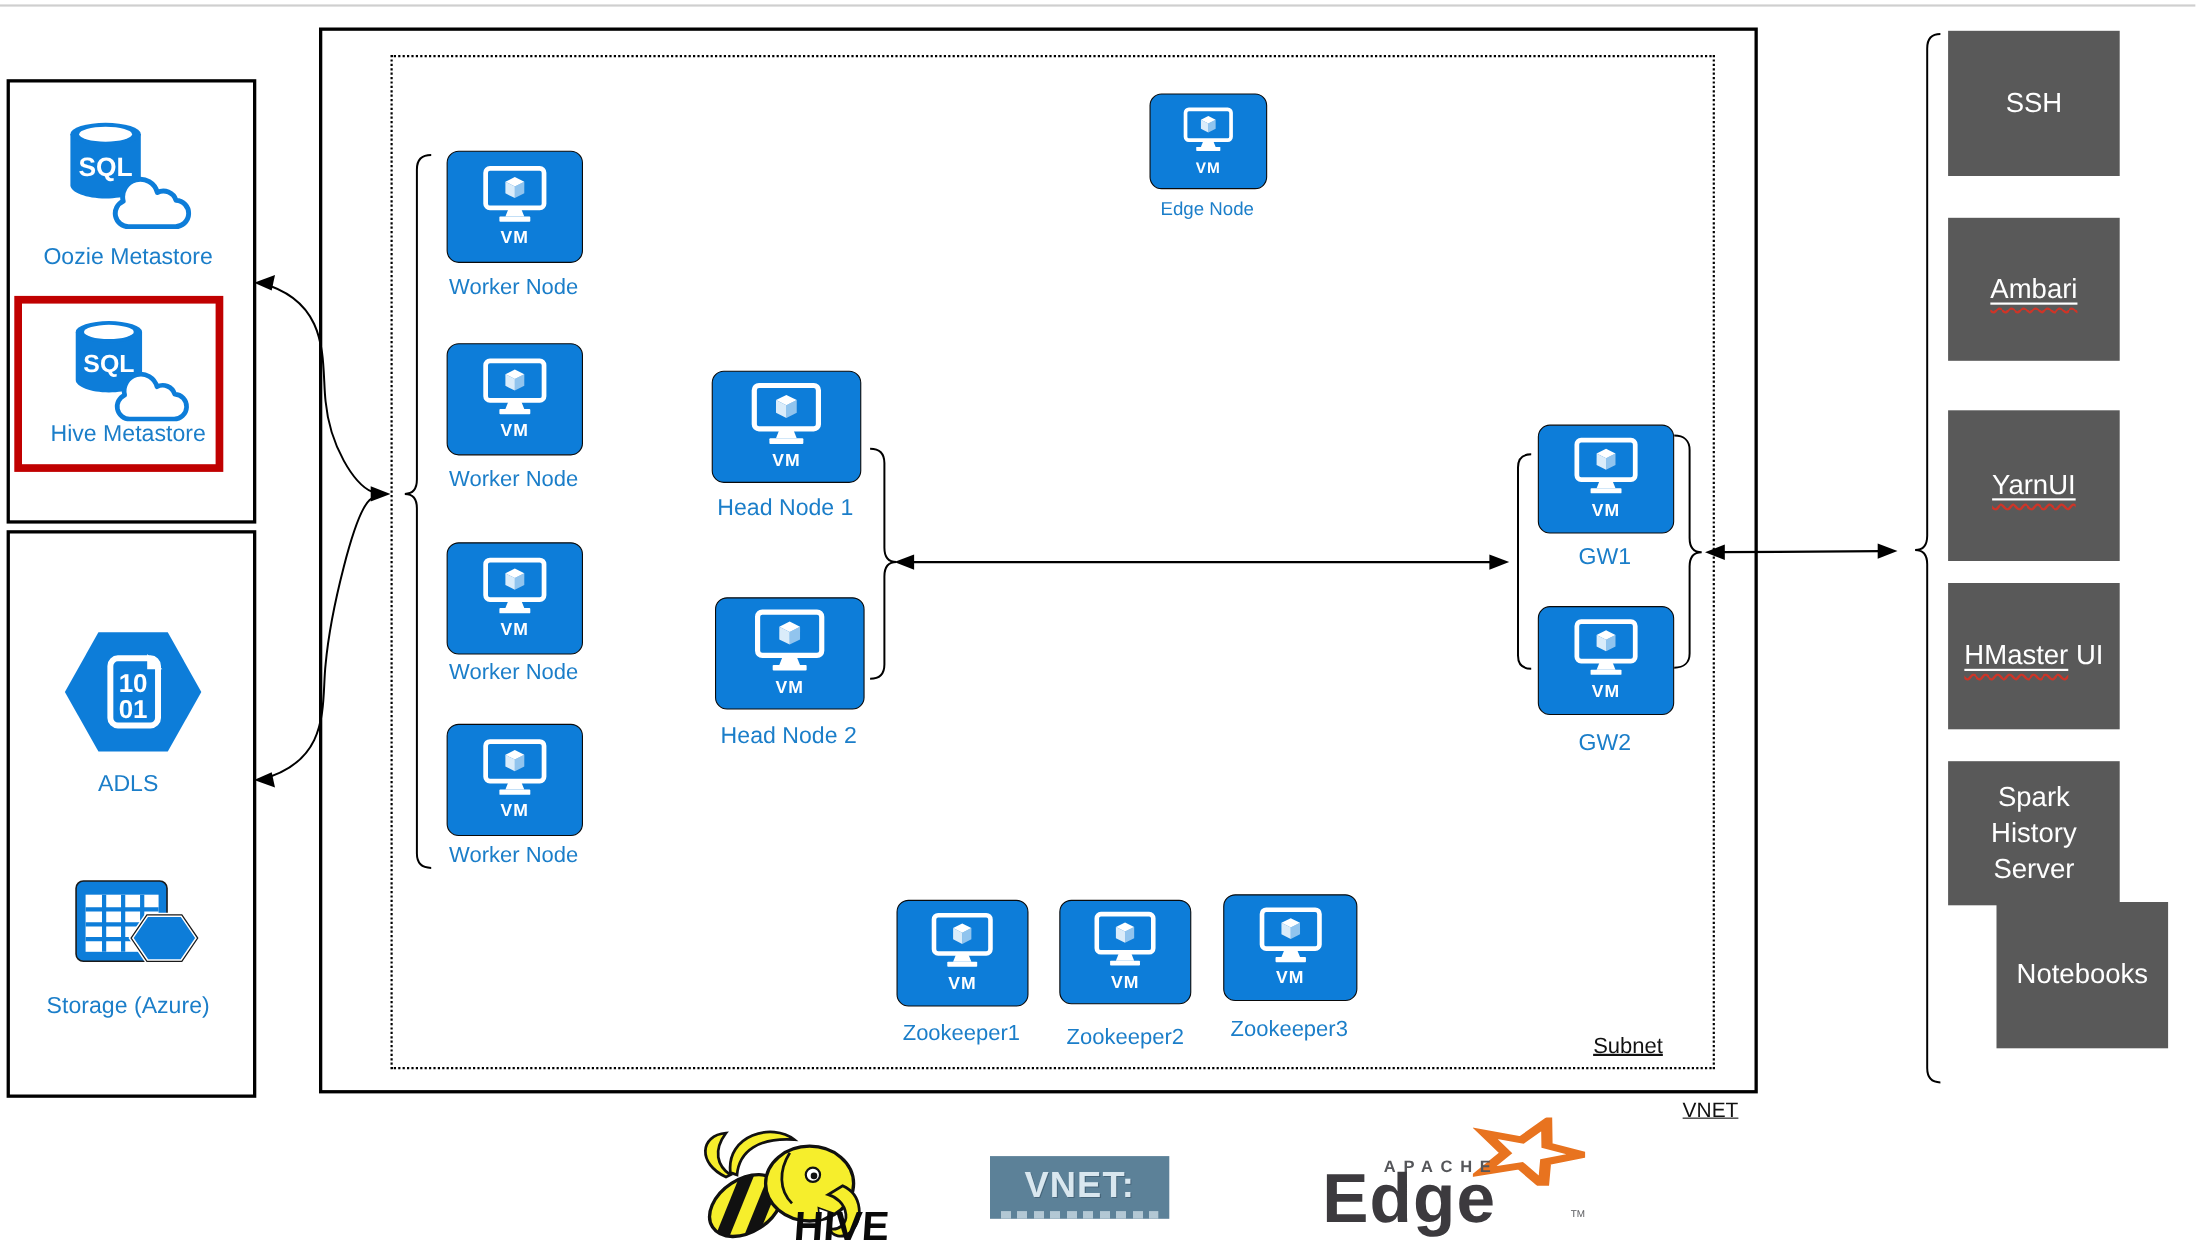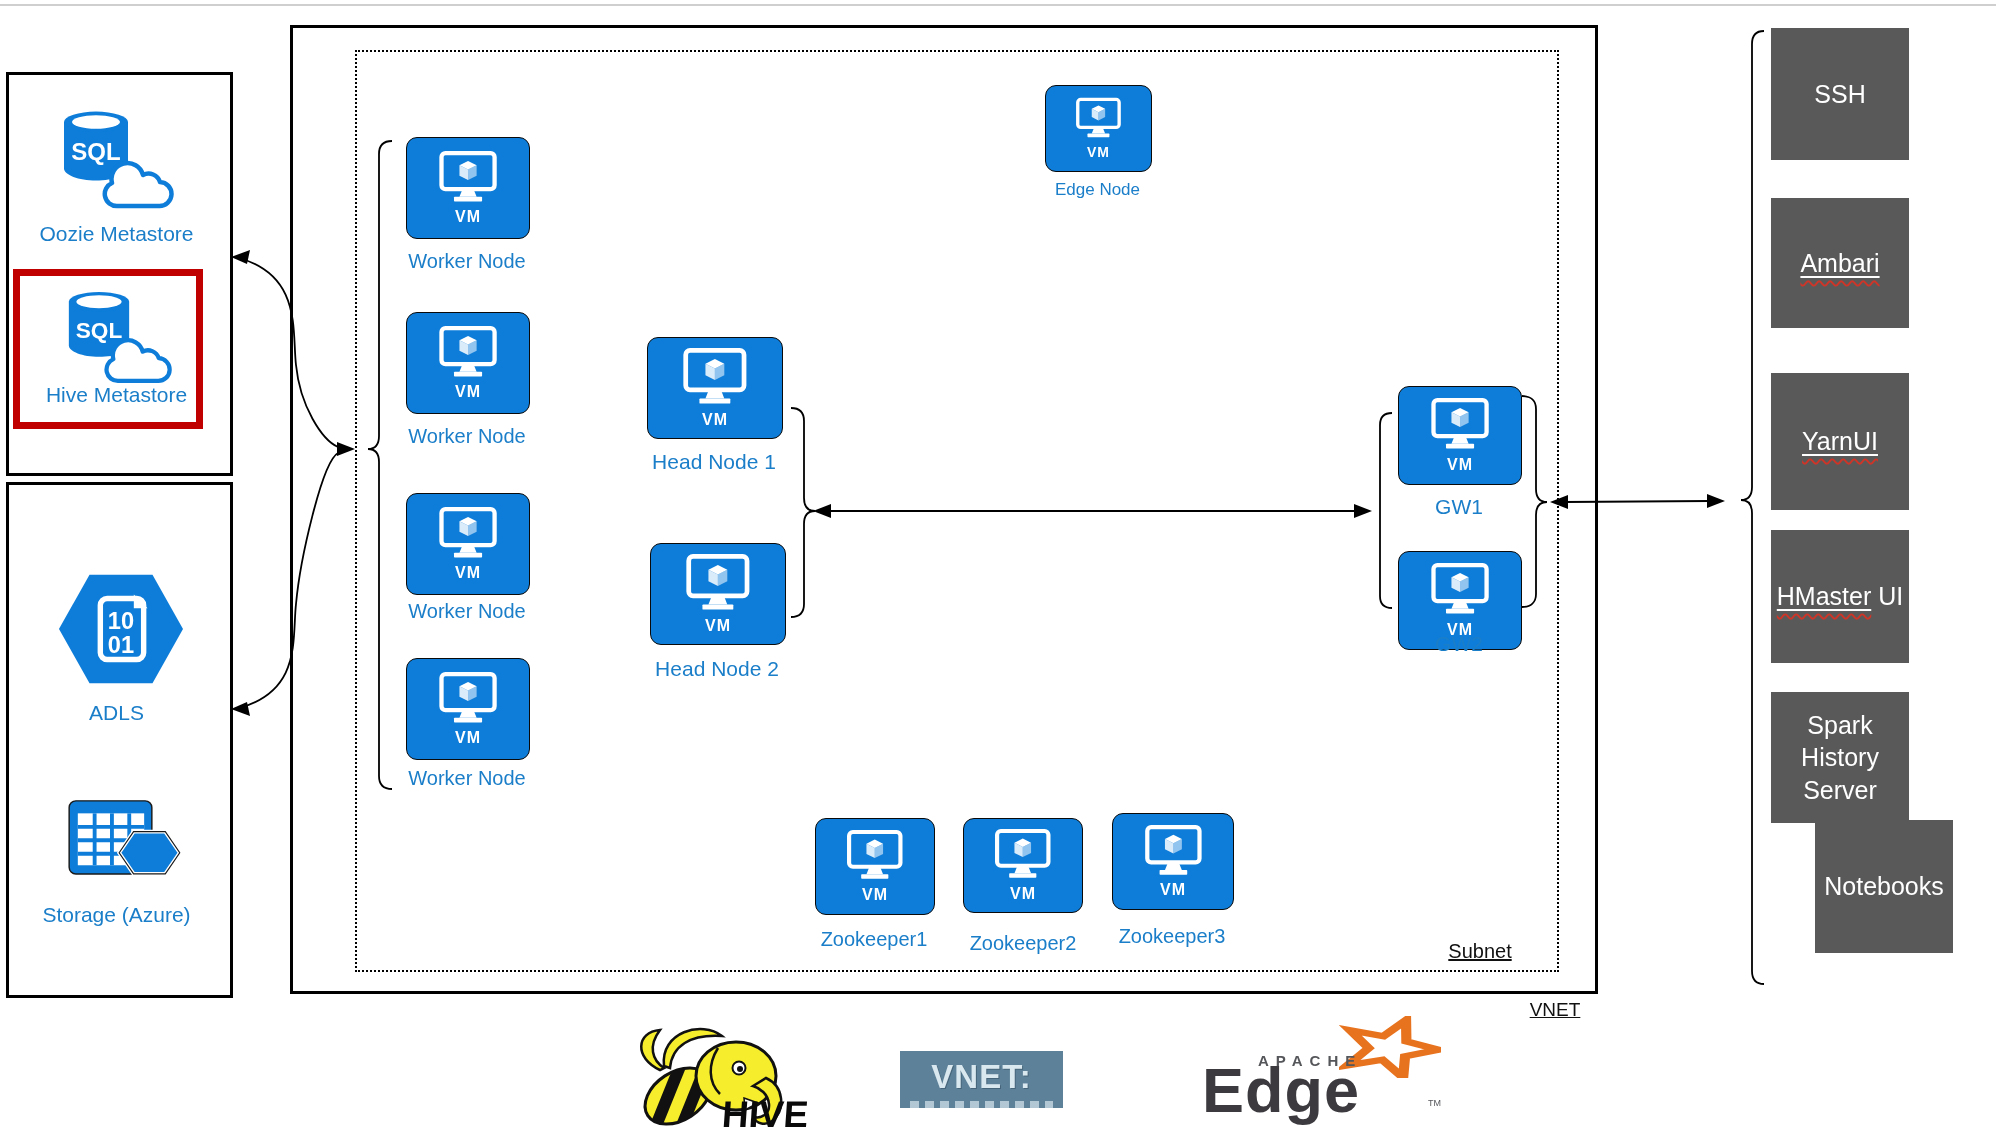--- a/index.html
+++ b/index.html
@@ -23,21 +23,21 @@
 
   
   .vmnode{position:absolute;background:#0d7dd9;border:1.5px solid #0a0a0a;border-radius:11px;
           display:flex;flex-direction:column;align-items:center;justify-content:center;}
   .vmnode svg{width:64%;display:block;}
   .vmnode .vmtext{color:#fff;font-weight:bold;font-size:16px;margin-top:1px;letter-spacing:1px;}
   .vmnode.small svg{width:58%;}
   .vmnode.small .vmtext{font-size:14px;}
 
   
-  .epbox{position:absolute;left:1771px;width:138px;background:#595959;color:#fff;
+  .epbox{position:absolute;left:1771px;width:156px;background:#595959;color:#fff;
          display:flex;align-items:center;justify-content:center;text-align:center;
          font-size:25px;line-height:1.3;}
   .ep-u-wrap{text-decoration:underline wavy #cf3427 2px;text-underline-offset:8px;}
   .ep-u{text-decoration:underline solid #ffffff 2px;text-underline-offset:4px;}
 
   
   .hive-word{position:absolute;left:722px;top:1094px;font-size:37px;font-weight:900;
              color:#0a0a0a;letter-spacing:0px;transform:skewX(-4deg);}
   .yarn-box{position:absolute;left:900px;top:1051px;width:163px;height:57px;background:#5c8198;
             display:flex;align-items:center;justify-content:center;overflow:hidden;}
@@ -262,21 +262,21 @@
   <svg viewBox="0 0 100 74">
     <rect x="16" y="4" width="68" height="46" rx="5" fill="none" stroke="#fff" stroke-width="5.5"></rect>
     <polygon points="50,14 61,19.5 50,25 39,19.5" fill="#fff"></polygon>
     <polygon points="61,19.5 61,33 50,38.5 50,25" fill="#fff" opacity=".55"></polygon>
     <polygon points="39,19.5 50,25 50,38.5 39,33" fill="#fff" opacity=".85"></polygon>
     <polygon points="43,50 57,50 61,60 39,60" fill="#fff"></polygon>
     <rect x="32" y="60" width="36" height="6" rx="1" fill="#fff"></rect>
   </svg>
   <span class="vmtext">VM</span>
 </div>
-<div class="blue-label big" style="left:1398px;top:632px;width:122px;">GW2</div>
+<div class="blue-label big" style="left:1398px;top:664px;width:122px;">GW2</div>
 
 <div class="vmnode" style="left:815px;top:818px;width:118px;height:95px;">
   <svg viewBox="0 0 100 74">
     <rect x="16" y="4" width="68" height="46" rx="5" fill="none" stroke="#fff" stroke-width="5.5"></rect>
     <polygon points="50,14 61,19.5 50,25 39,19.5" fill="#fff"></polygon>
     <polygon points="61,19.5 61,33 50,38.5 50,25" fill="#fff" opacity=".55"></polygon>
     <polygon points="39,19.5 50,25 50,38.5 39,33" fill="#fff" opacity=".85"></polygon>
     <polygon points="43,50 57,50 61,60 39,60" fill="#fff"></polygon>
     <rect x="32" y="60" width="36" height="6" rx="1" fill="#fff"></rect>
   </svg>

